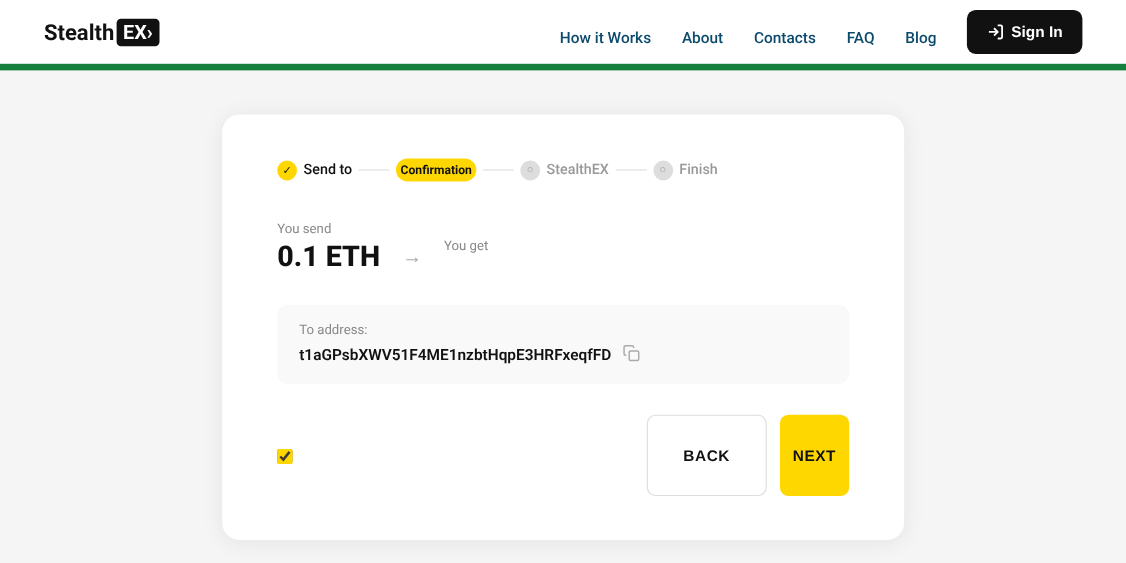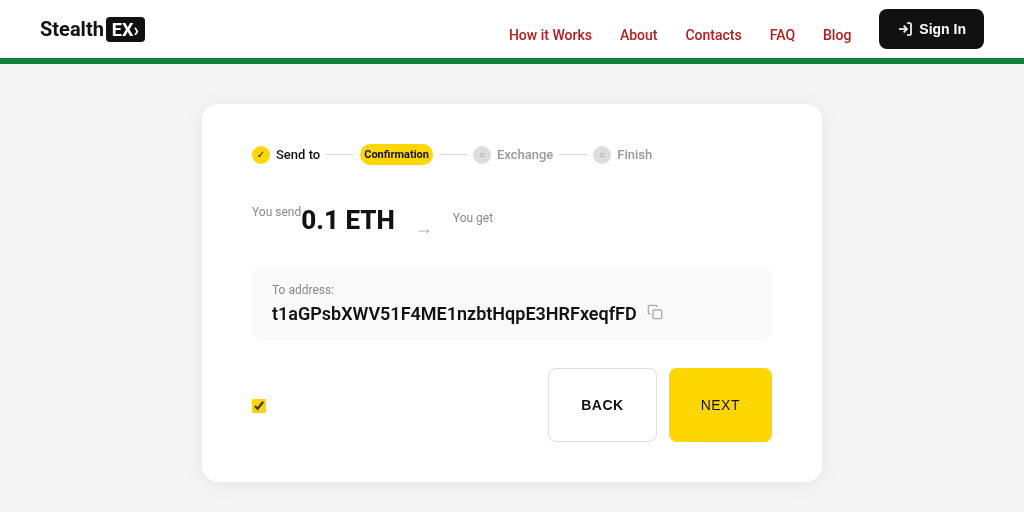--- a/index.html
+++ b/index.html
@@ -37,21 +37,21 @@
       font-size: 18px;
       text-align: right;
     }
     .nav {
       display: flex;
       align-items: center;
       gap: 28px;
     }
     .nav a {
       text-decoration: none;
-      color: #b91c1c;
+      color: #0c4a6e;
       font-size: 14px;
       font-weight: 500;
       margin-top: 12px;
     }
     .sign-in-btn {
       background: #111;
       color: #fff;
       border: none;
       border-radius: 8px;
       padding: 12px 18px;
@@ -132,21 +132,21 @@
 
     
     .exchange-info {
       display: flex;
       align-items: center;
       gap: 20px;
       margin-bottom: 28px;
     }
     .send-block, .get-block {
       display: flex;
-      flex-direction: row;
+      flex-direction: column;
     }
     .label-small {
       font-size: 12px;
       color: #888;
       margin-bottom: 4px;
     }
     .amount-large {
       font-size: 26px;
       font-weight: 800;
       color: #111;
@@ -168,21 +168,21 @@
       font-size: 12px;
       color: #888;
       margin-bottom: 6px;
     }
     .address-row {
       display: flex;
       align-items: center;
       gap: 10px;
     }
     .address-text {
-      font-size: 18px;
+      font-size: 14px;
       font-weight: 600;
       color: #111;
       word-break: break-all;
     }
     .copy-icon {
       cursor: pointer;
       color: #aaa;
       font-size: 16px;
       flex-shrink: 0;
     }
@@ -225,23 +225,23 @@
       font-size: 14px;
       font-weight: 700;
       color: #111;
       cursor: pointer;
       letter-spacing: 0.5px;
     }
     .btn-next {
       background: #ffd700;
       border: none;
       border-radius: 8px;
-      padding: 12px 32px;
-      font-size: 14px;
-      font-weight: 400;
+      padding: 12px 12px;
+      font-size: 14px;
+      font-weight: 700;
       color: #111;
       cursor: pointer;
       letter-spacing: 0.5px;
     }
   </style>
 </head>
 <body>
 
 <header class="header">
   <a class="logo" href="#">
@@ -278,21 +278,21 @@
       </div>
       <div class="step-connector"></div>
 
       <div class="step">
         <span class="step-label active">Confirmation</span>
       </div>
       <div class="step-connector"></div>
 
       <div class="step">
         <span class="step-icon inactive">○</span>
-        <span class="step-label inactive">Exchange</span>
+        <span class="step-label inactive">StealthEX</span>
       </div>
       <div class="step-connector"></div>
 
       <div class="step">
         <span class="step-icon inactive">○</span>
         <span class="step-label inactive">Finish</span>
       </div>
     </div>
 
     <div class="exchange-info">

